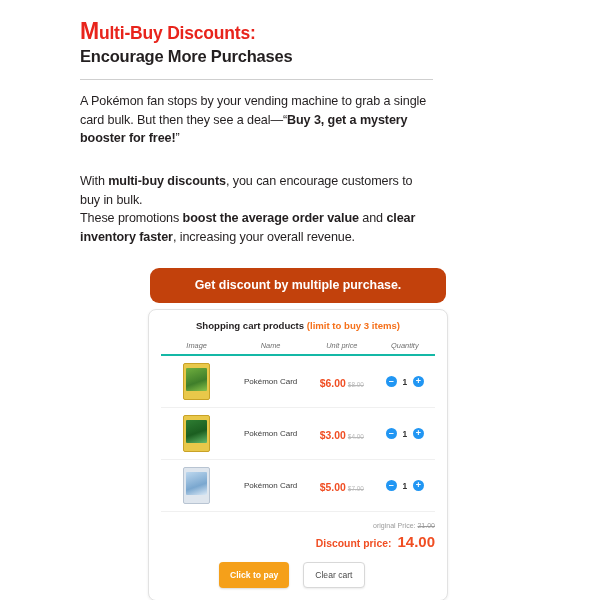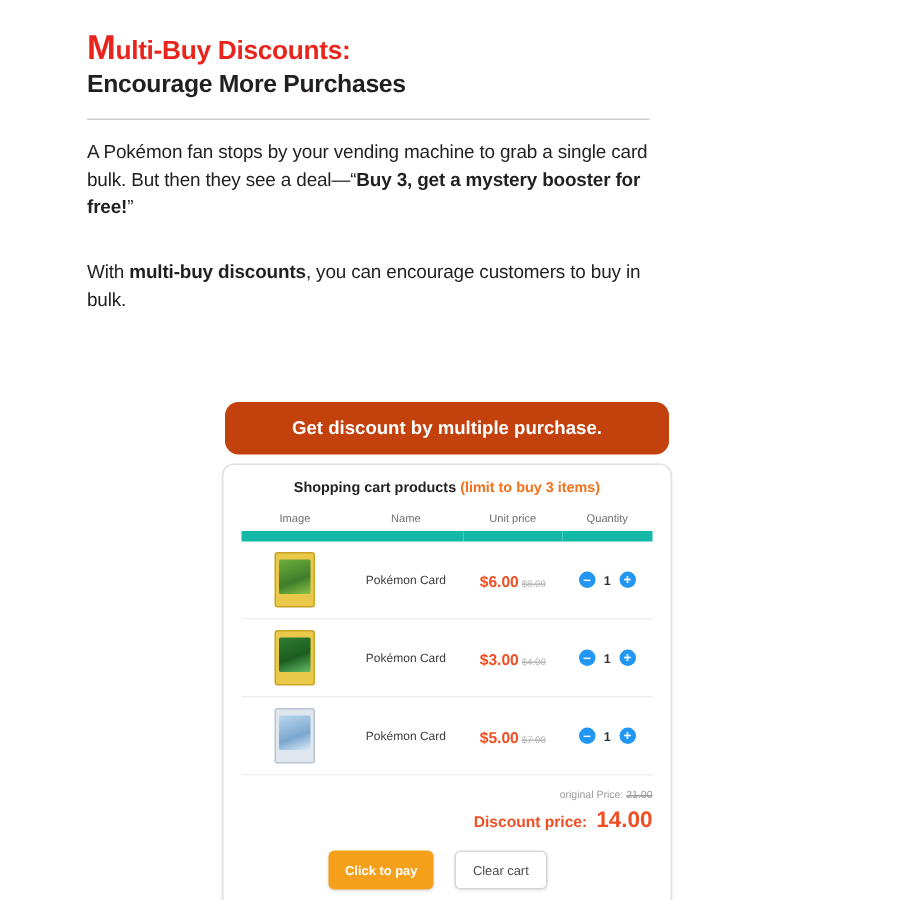--- a/index.html
+++ b/index.html
@@ -12,21 +12,21 @@
     background: #ffffff;
     font-family: "Liberation Sans", sans-serif;
     color: #231f20;
     overflow: hidden;
   }
   .page {
     position: relative;
     width: 568px;
     height: 600px;
     box-sizing: border-box;
-    padding: 18px 135px 0 58px;
+    padding: 18px 135px 0 80px;
   }
 
   
   .title-line1 {
     font-size: 17.5px;
     font-weight: bold;
     color: #e8241c;
     letter-spacing: -0.2px;
     line-height: 1.15;
     margin: 0;
@@ -104,22 +104,23 @@
   table.cart {
     width: 100%;
     border-collapse: collapse;
     table-layout: fixed;
   }
   table.cart th {
     font-size: 7.4px;
     font-weight: normal;
     color: #6f6f6f;
     padding: 3px 0 4px 0;
-    border-bottom: 7px solid #14b8a6;
-    text-align: center;
+    border-bottom: 2px solid #14b8a6;
+    text-align: center;
+    font-style: italic;
   }
   table.cart td {
     padding: 7px 0;
     border-bottom: 1px solid #f0f0f0;
     text-align: center;
     vertical-align: middle;
   }
   table.cart tr:last-child td { border-bottom: 1px solid #f0f0f0; }
 
   .col-img { width: 26%; }
@@ -243,20 +244,21 @@
 
   <h1 class="title-line1"><span class="cap">M</span><span>ulti-Buy Discounts:</span></h1>
   <h2 class="title-line2">Encourage More Purchases</h2>
 
   <hr class="rule">
 
   <p class="para"><span>A Pokémon fan stops by your vending machine to grab a single card bulk. But then they see a deal—“</span><b>Buy 3, get a mystery booster for free!</b><span>”</span></p>
 
   <p class="para tight"><span>With </span><b>multi-buy discounts</b><span>, you can encourage customers to buy in bulk.</span></p>
 
+  <p class="para"><span>These promotions </span><b>boost the average order value</b><span> and </span><b>clear inventory faster</b><span>, increasing your overall revenue.</span></p>
 
   <div class="mock">
 
     <div class="promo-banner">
       <div>Get discount by multiple purchase.</div>
     </div>
 
     <div class="cart-card">
       <div class="cart-title"><span>Shopping cart products</span> <span class="limit">(limit to buy 3 items)</span></div>
 

